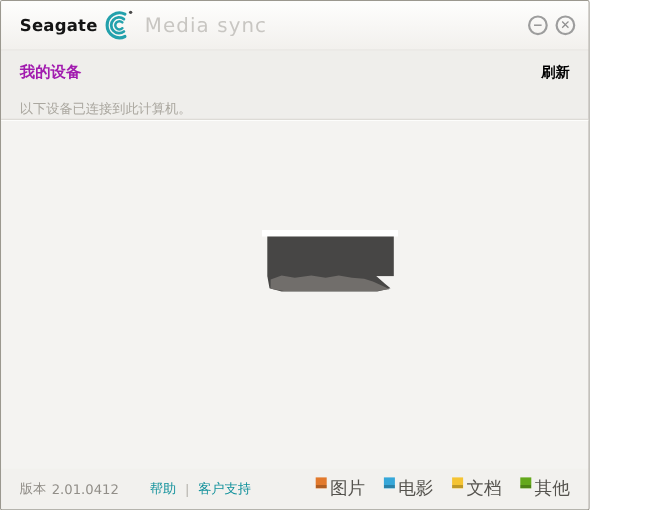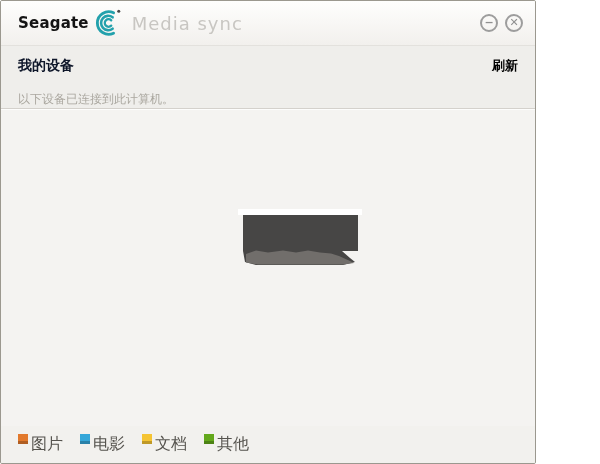--- a/index.html
+++ b/index.html
@@ -24,21 +24,21 @@
     color:#8f8f8f;font-size:11px;line-height:18px;text-align:center;
     box-sizing:border-box;cursor:default;background:transparent;
     display:flex;align-items:center;justify-content:center;font-weight:bold;
   }
   
   .section-header{
     flex:0 0 57px;box-sizing:border-box;background:#efeeeb;
     padding:11px 17px 0 17px;border-bottom:1px solid #d4d1cc;
   }
   .section-title-row{display:flex;justify-content:space-between;align-items:baseline;}
-  .section-title{font-size:14px;font-weight:bold;color:#0f172a;margin:0;}
+  .section-title{font-size:14px;font-weight:bold;color:#a21caf;margin:0;}
   .refresh-link{font-size:13px;font-weight:bold;color:#000000;cursor:pointer;text-decoration:none;}
   .section-subtitle{font-size:12px;color:#aaa79f;margin-top:16px;}
   
   .main{flex:1 1 auto;position:relative;background:#f4f3f1;border-top:1px solid #fdfdfc;}
   .device-image{position:absolute;left:237px;top:99px;width:124px;height:57px;}
   
   .footer{
     flex:0 0 37px;display:flex;align-items:center;justify-content:space-between;
     padding:0 17px;box-sizing:border-box;background:#f2f1ee;
   }
@@ -91,20 +91,27 @@
   <div class="main">
     <svg class="device-image" viewBox="0 0 124 57">
       <rect x="0" y="0" width="124" height="6" fill="#ffffff"></rect>
       <rect x="5" y="6" width="115" height="36" fill="#474645"></rect>
       <path d="M5,42 L104,42 L112,49 L117,53 L105,56 L18,56 L7,53 Z" fill="#474645"></path>
       <path d="M8,45 L18,41.5 L30,43.5 L45,41.5 L58,43.5 L70,41.5 L82,43.5 L93,44.5 L101,47 L112,52 L116,54 L105,55.5 L20,55.5 L8,53.5 Z" fill="#716e6b"></path>
     </svg>
   </div>
 
   <div class="footer">
+    <div class="footer-left">
+      <span class="version-label">版本</span>
+      <span class="version-value">2.01.0412</span>
+      <a class="footer-link">帮助</a>
+      <span class="footer-sep">|</span>
+      <a class="footer-link">客户支持</a>
+    </div>
     <div class="legend">
       <div class="legend-item">
         <span class="legend-swatch" style="background: rgb(226, 121, 44);"></span>
         <span>图片</span>
       </div>
       <div class="legend-item">
         <span class="legend-swatch" style="background: rgb(54, 167, 217);"></span>
         <span>电影</span>
       </div>
       <div class="legend-item">

